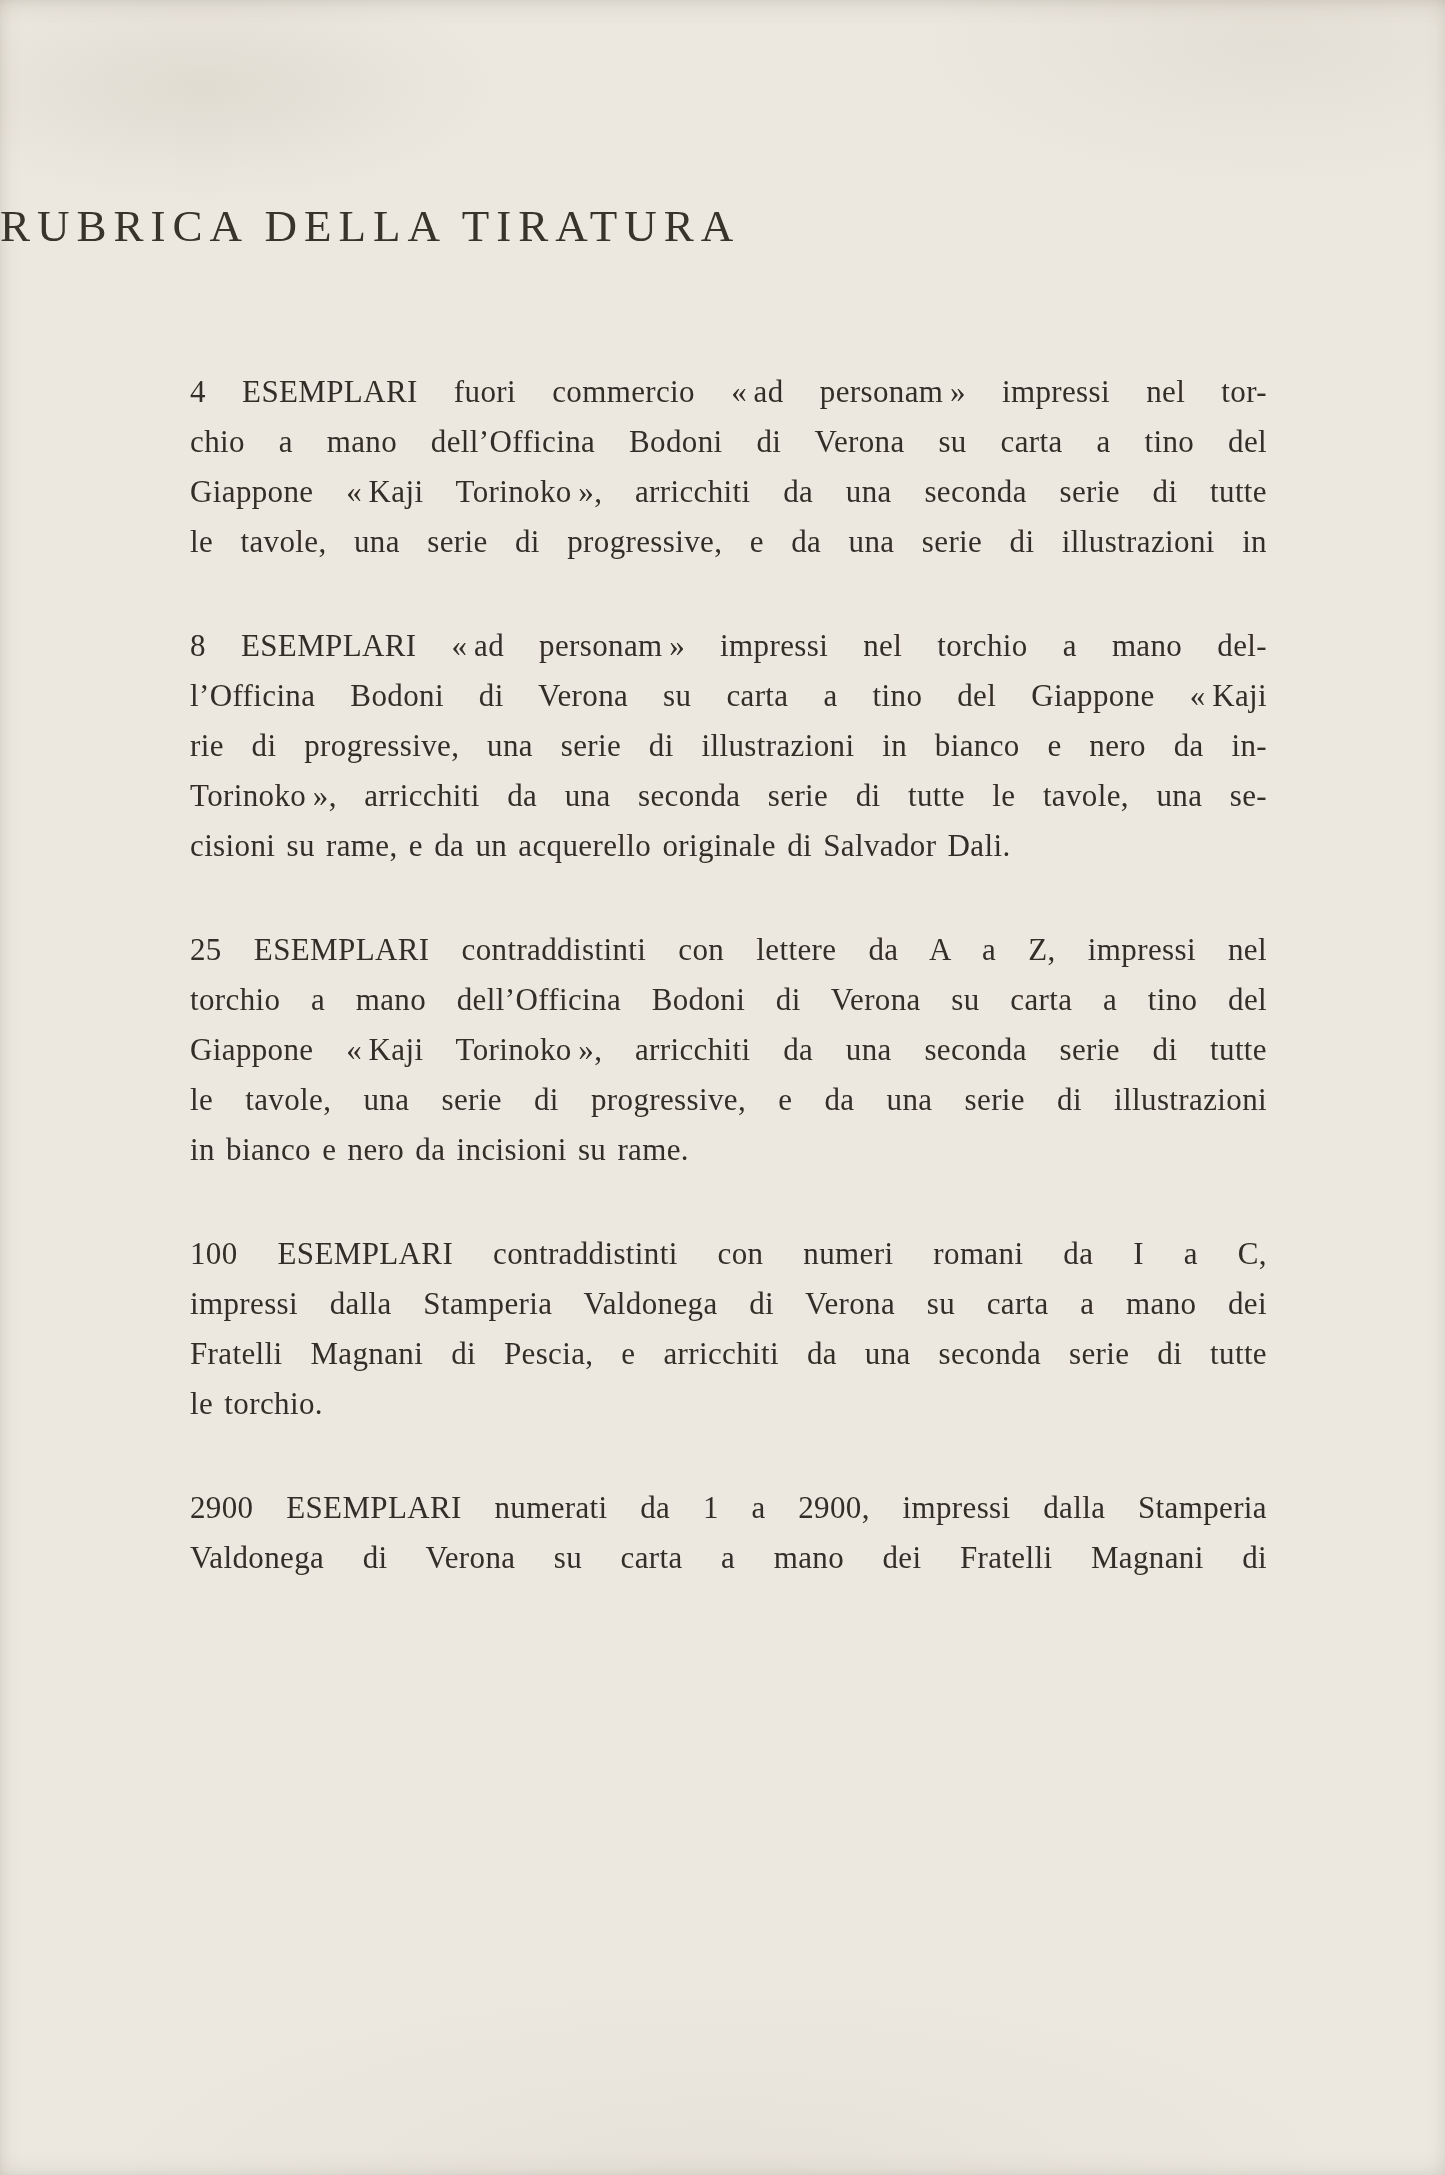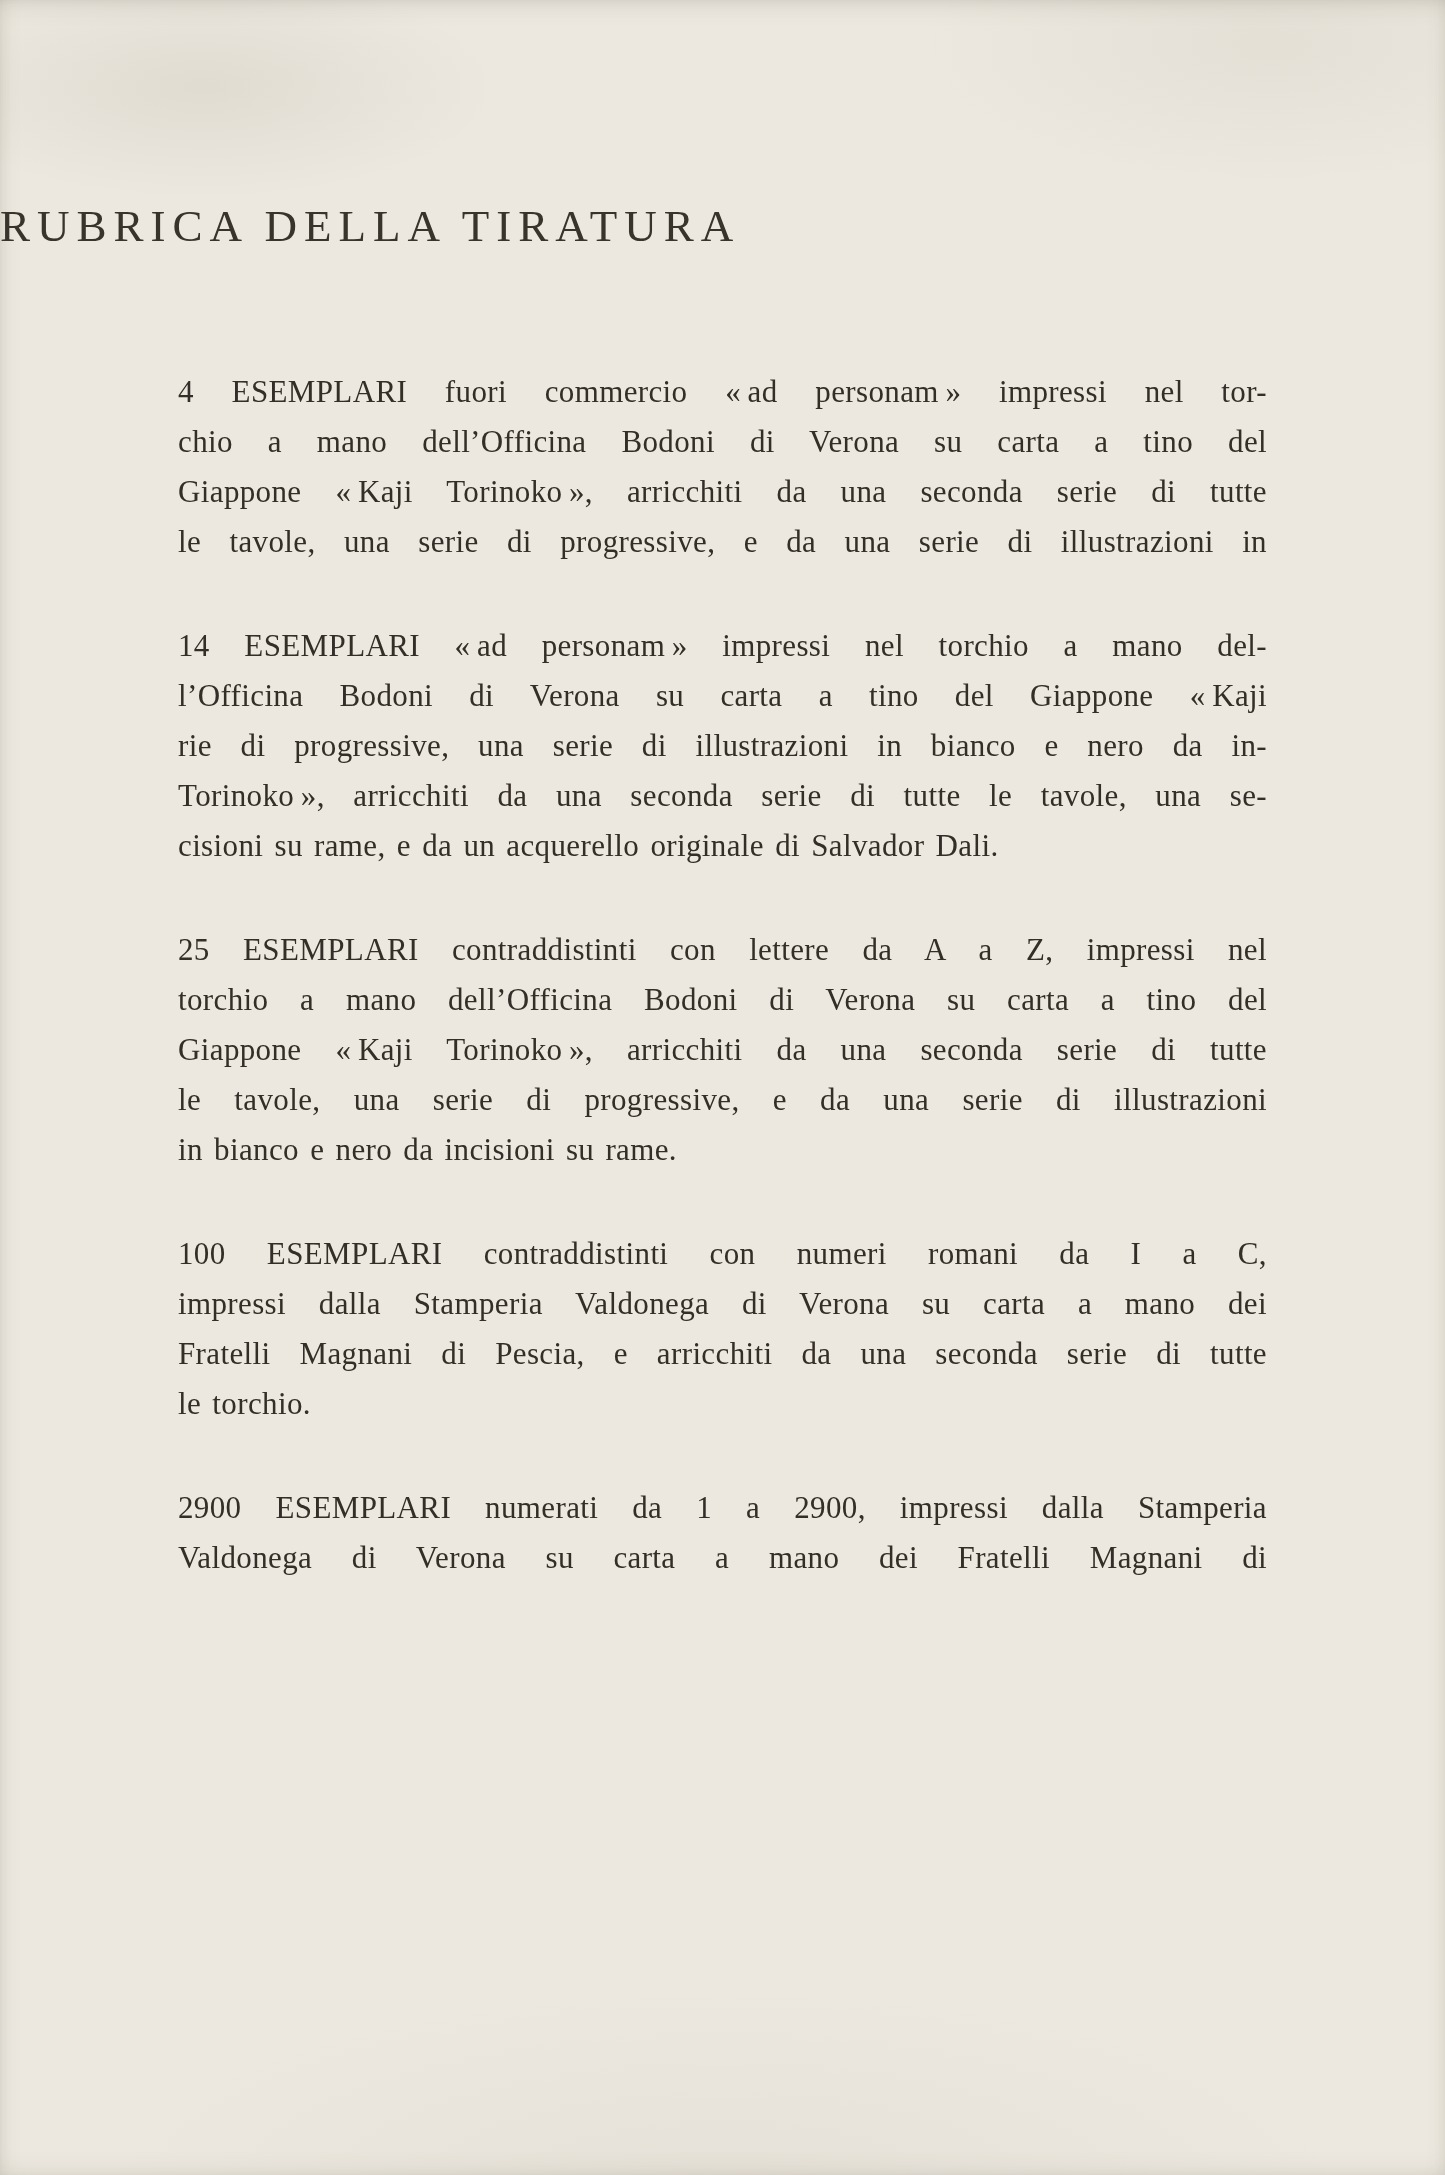--- a/index.html
+++ b/index.html
@@ -41,21 +41,21 @@
     left: 178px;
     top: 367px;
     width: 1089px;
     font-size: 31px;
     line-height: 50px;
     color: #332e27;
     letter-spacing: 0.012em;
     word-spacing: 0.10em;
   }
   .para {
-    margin: 0 0 54px 0;
+    margin: 0 0 54px 12px;
     padding: 0;
   }
   .line {
     display: block;
     white-space: normal;
     text-align: justify;
     text-align-last: justify;
   }
   .line.last {
     text-align-last: left;
@@ -71,21 +71,21 @@
   <div class="textblock">
 
     <p class="para">
       <span class="line">4 ESEMPLARI fuori commercio « ad personam » impressi nel tor-</span>
       <span class="line">chio a mano dell’Officina Bodoni di Verona su carta a tino del</span>
       <span class="line">Giappone « Kaji Torinoko », arricchiti da una seconda serie di tutte</span>
       <span class="line">le tavole, una serie di progressive, e da una serie di illustrazioni in</span>
     </p>
 
     <p class="para">
-      <span class="line">14 ESEMPLARI « ad personam » impressi nel torchio a mano del-</span>
+      <span class="line">8 ESEMPLARI « ad personam » impressi nel torchio a mano del-</span>
       <span class="line">l’Officina Bodoni di Verona su carta a tino del Giappone « Kaji</span>
       <span class="line">rie di progressive, una serie di illustrazioni in bianco e nero da in-</span>
       <span class="line">Torinoko », arricchiti da una seconda serie di tutte le tavole, una se-</span>
       <span class="line last">cisioni su rame, e da un acquerello originale di Salvador Dali.</span>
     </p>
 
     <p class="para">
       <span class="line">25 ESEMPLARI contraddistinti con lettere da A a Z, impressi nel</span>
       <span class="line">torchio a mano dell’Officina Bodoni di Verona su carta a tino del</span>
       <span class="line">Giappone « Kaji Torinoko », arricchiti da una seconda serie di tutte</span>

